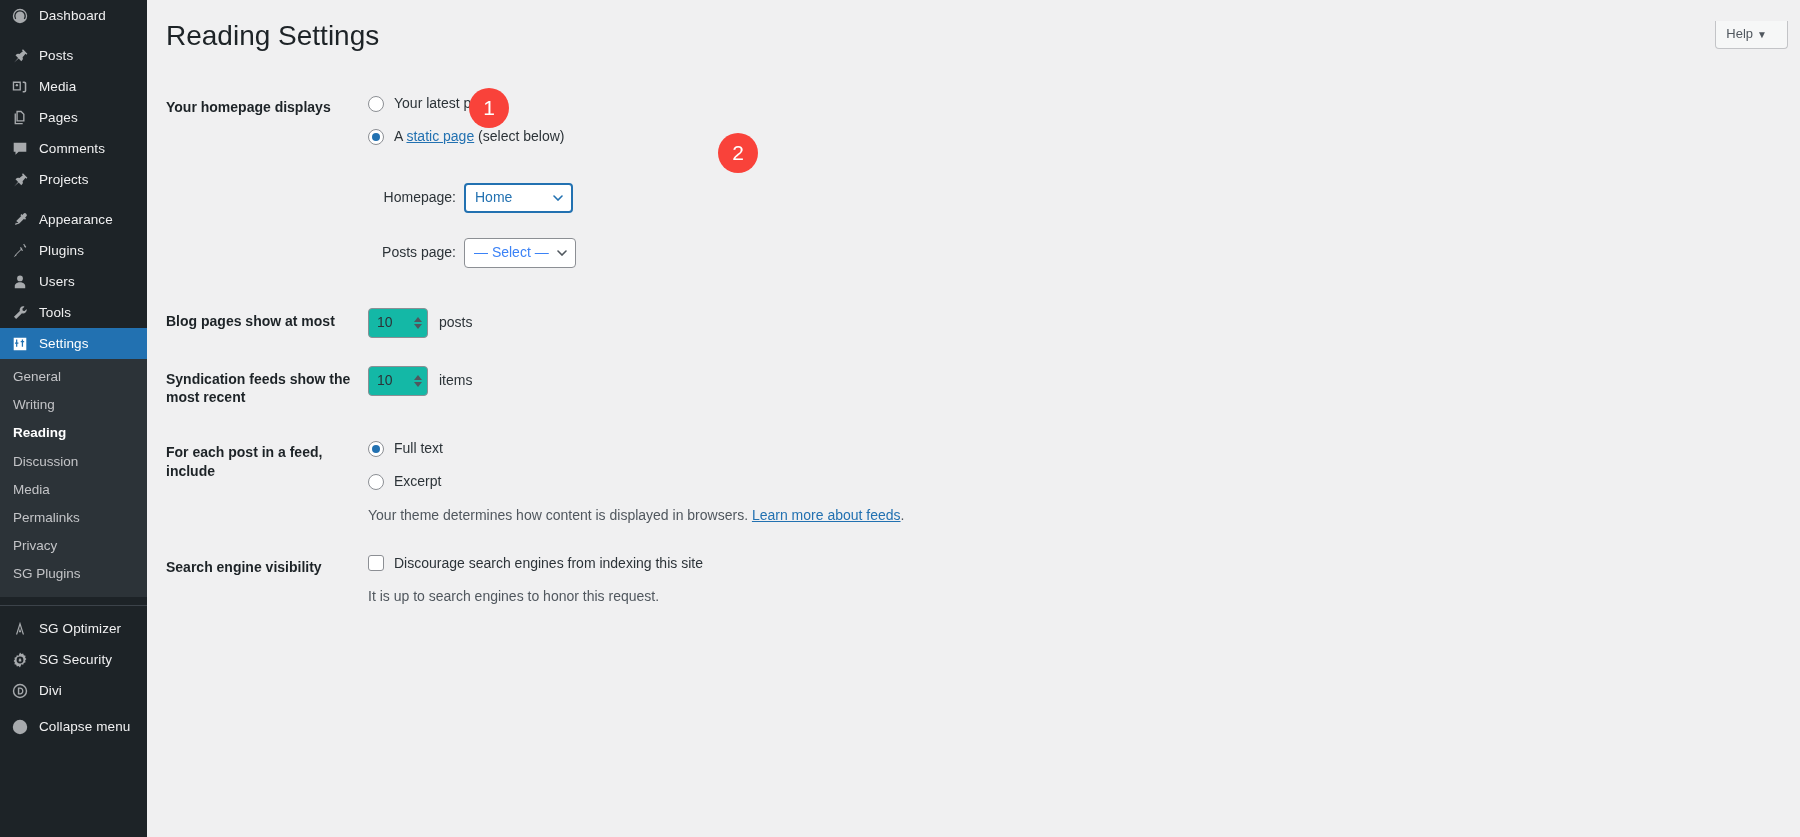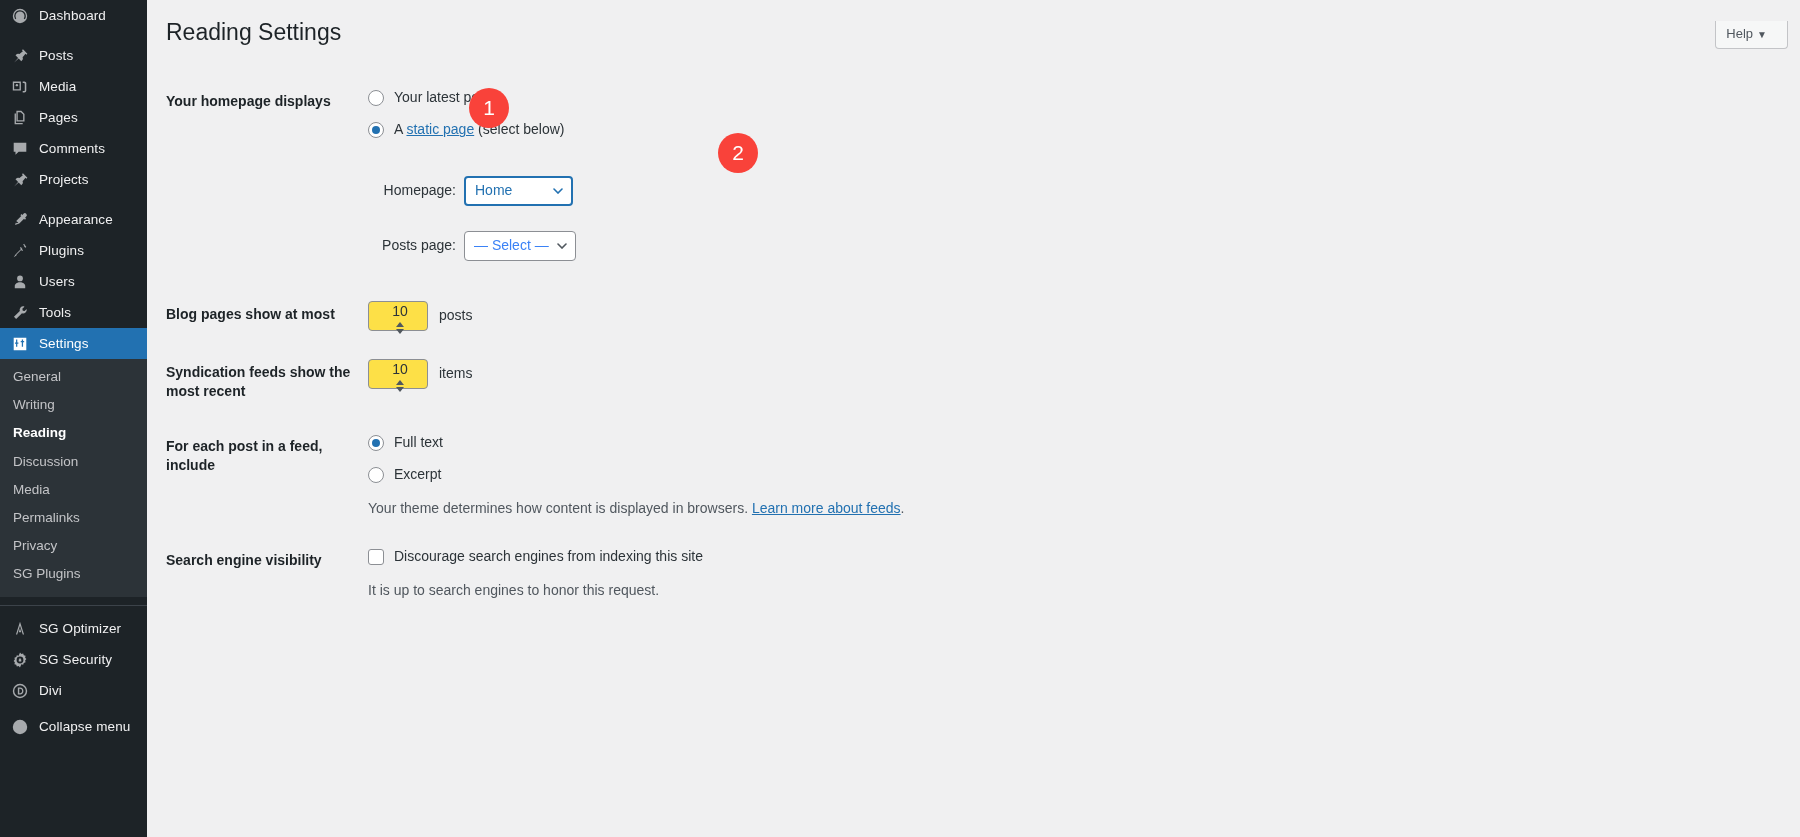--- a/index.html
+++ b/index.html
@@ -96,21 +96,21 @@
     padding: 4px 20px 5px 10px;
     font-size: 13px;
     color: #50575e;
     cursor: pointer;
     line-height: 1.4;
     margin-top: 19px;
   }
   #help-btn .caret { font-size: 10px; margin-left: 4px; }
 
   h1#page-title {
-    font-size: 23px;
+    font-size: 28px;
     font-weight: 400;
     color: #1d2327;
     margin: 0;
     padding: 18px 0 0 19px;
     line-height: 1.3;
   }
 
   table.form-table {
     margin-top: 26px;
     margin-left: 19px;
@@ -217,29 +217,28 @@
     pointer-events: none;
   }
   .wpselect .arrow svg { width: 10px; height: 6px; display: block; }
 
   
   .num-row { display: flex; align-items: center; }
   .numbox {
     width: 60px; height: 30px;
     border: 1px solid #8c8f94;
     border-radius: 4px;
-    background: #fde047;
+    background: #14b8a6;
     display: flex;
     align-items: center;
     padding: 0 4px 0 8px;
     font-size: 14px;
     color: #2c3338;
     position: relative;
     cursor: text;
-    flex-direction: column;
   }
   .numbox .nval { flex: 1; }
   .numbox .spin {
     width: 10px;
     display: flex;
     flex-direction: column;
     align-items: center;
     justify-content: center;
     color: #646970;
     line-height: 0;

